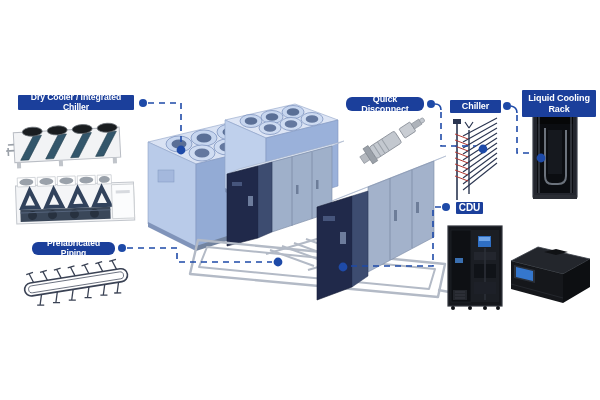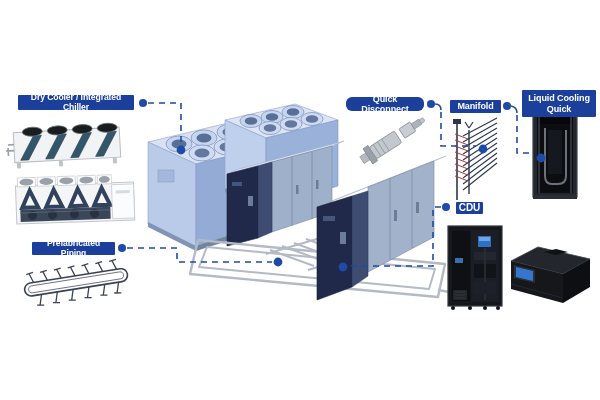--- a/index.html
+++ b/index.html
@@ -315,21 +315,21 @@
     <circle cx="541" cy="158" r="4.4"></circle>
     <circle cx="446" cy="207" r="4"></circle>
     <circle cx="343" cy="267" r="4.4"></circle>
   </g>
 </svg>
 
 <div class="lbl" style="left:18px;top:95px;width:116px;height:15px;font-size:8.6px;">Dry Cooler / Integrated Chiller</div>
 
 <div class="lbl" style="left:346px;top:97px;width:78px;height:14px;border-radius:6px;">Quick Disconnect</div>
 
-<div class="lbl" style="left:450px;top:100px;width:51px;height:13px;">Manifold</div>
-
-<div class="lbl" style="left:522px;top:90px;width:74px;height:27px;">Liquid Cooling Quick</div>
+<div class="lbl" style="left:450px;top:100px;width:51px;height:13px;">Chiller</div>
+
+<div class="lbl" style="left:522px;top:90px;width:74px;height:27px;">Liquid Cooling Rack</div>
 
 <div class="lbl" style="left:456px;top:202px;width:27px;height:12px;font-size:10px;">CDU</div>
 
-<div class="lbl" style="left:32px;top:242px;width:83px;height:13px;font-size:8.5px;">Prefabricated Piping</div>
+<div class="lbl" style="left:32px;top:242px;width:83px;height:13px;font-size:8.5px;border-radius:6px;">Prefabricated Piping</div>
 
 </div>
 
 </body></html>

